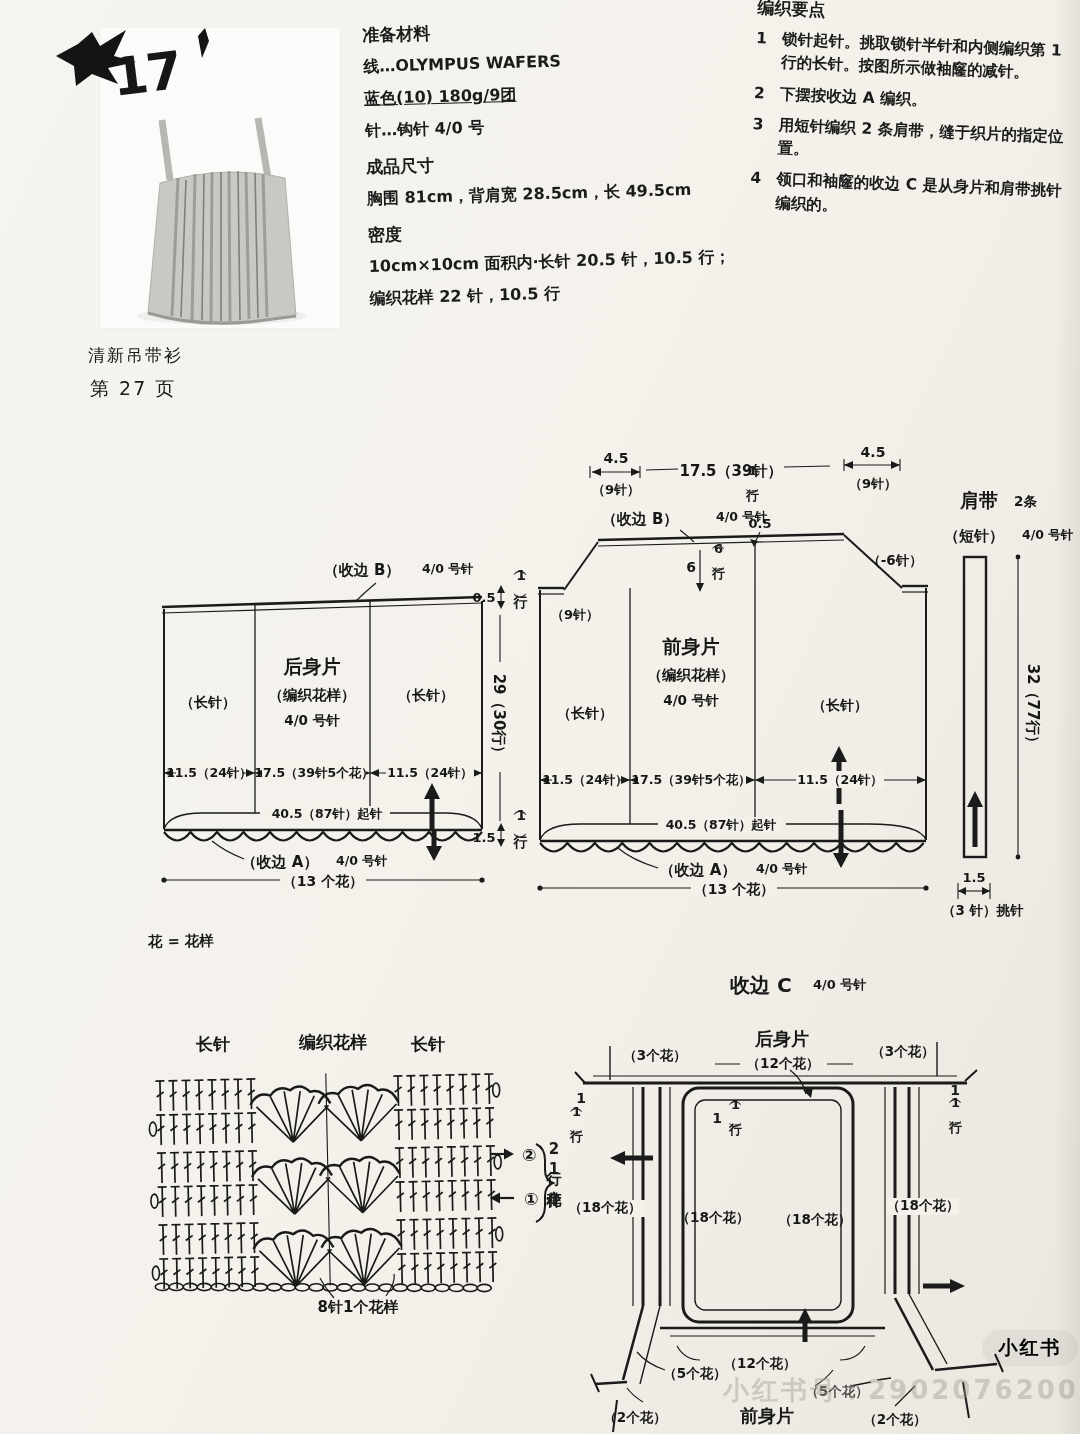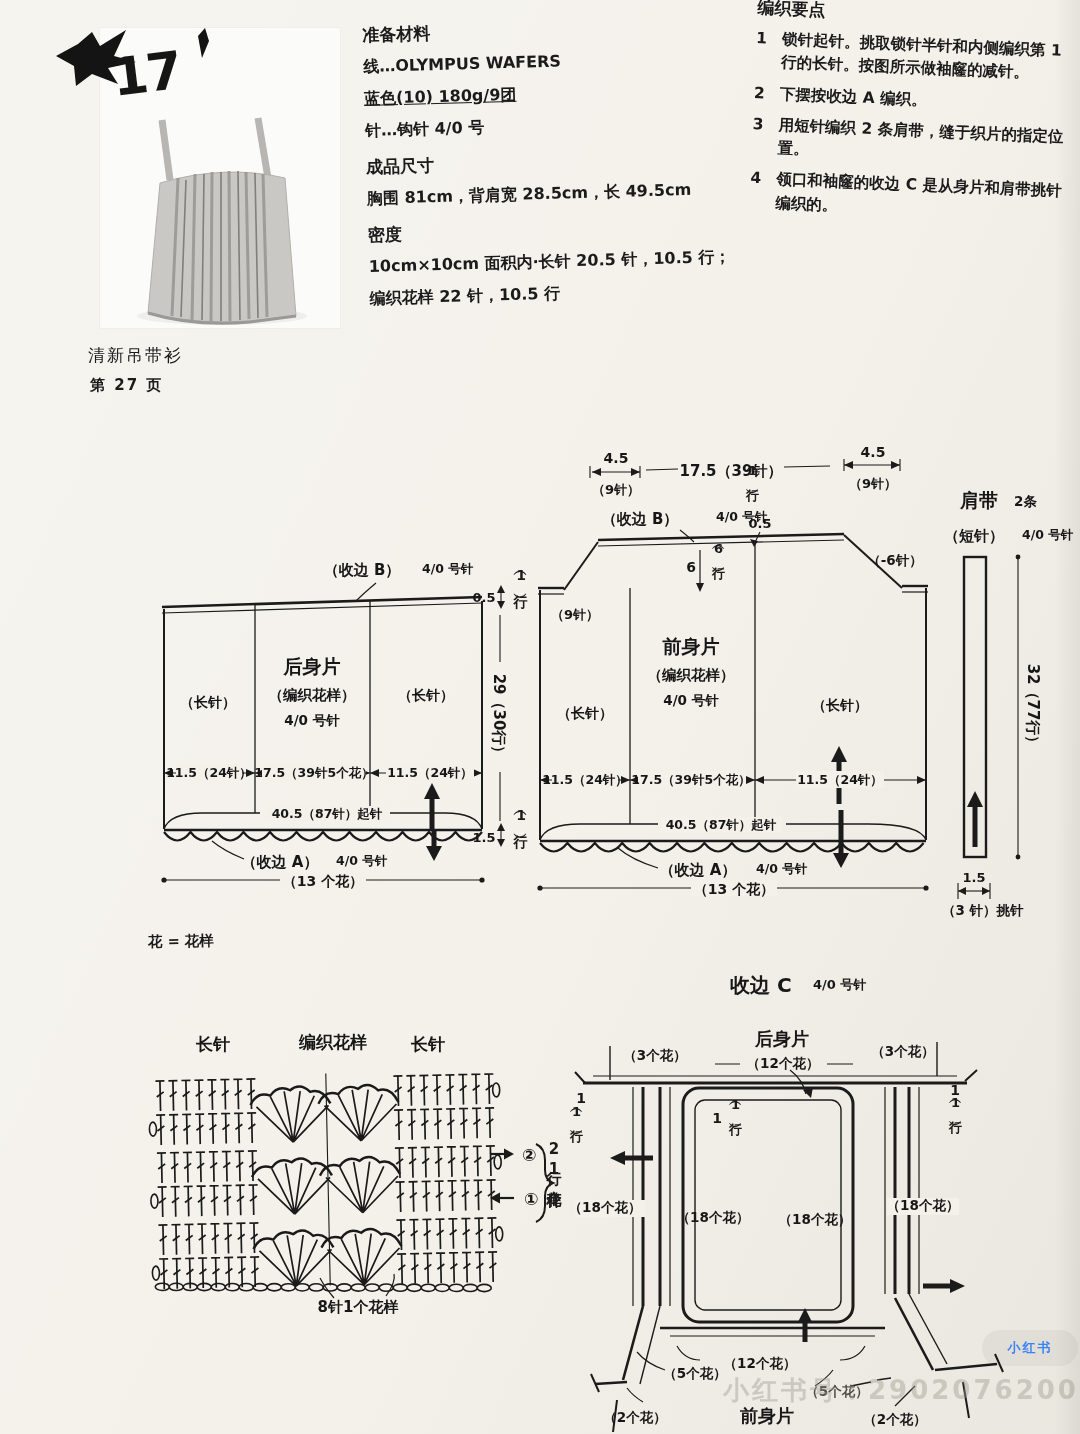--- a/index.html
+++ b/index.html
@@ -16,26 +16,26 @@
   }
   #materials{left:362px;top:22px;width:410px;transform:rotate(-1.6deg);transform-origin:left top;font-size:16px;line-height:1.55}
   #materials .head{font-weight:700;font-size:17px;margin-top:10px}
   #materials .line{margin-top:7px;font-weight:600}
   #materials .uline{text-decoration:underline}
   #keypoints{left:758px;top:-4px;width:324px;transform:rotate(2.4deg);transform-origin:left top}
   #keypoints .head{font-weight:700;font-size:17px;margin-bottom:6px}
   #keypoints .item{display:flex;gap:12px;margin-top:8px;font-size:15.5px;line-height:1.5;font-weight:600}
   #keypoints .num{flex:0 0 14px;font-weight:700}
   .caption1{left:88px;top:344px;font-size:17px;font-weight:400;letter-spacing:2px}
-  .caption2{left:90px;top:376px;font-size:15px;font-weight:700;letter-spacing:2px}
+  .caption2{left:90px;top:376px;font-size:19px;font-weight:400;letter-spacing:2px}
   #note{left:148px;top:932px;font-size:14.5px;font-weight:700;transform:rotate(-1deg)}
   #num17{left:112px;top:44px;font-size:52px;font-weight:700;transform:rotate(-7deg);letter-spacing:-2px;color:#161616}
   .photo-bg{left:100px;top:28px;width:240px;height:300px;background:#fbfbf9;box-shadow:0 0 0 1px rgba(0,0,0,0.02)}
   #wm-badge{left:982px;top:1330px;width:96px;height:36px;border-radius:18px;background:rgba(0,0,0,0.045);
-    color:#3b82f6;display:flex;align-items:center;justify-content:center;font-size:13px;font-weight:700;letter-spacing:2px}
+    color:#000000;display:flex;align-items:center;justify-content:center;font-size:19px;font-weight:700;letter-spacing:2px}
   #wm-id{left:723px;top:1373px;font-size:26px;font-weight:700;color:rgba(160,152,140,0.42);letter-spacing:3px;white-space:nowrap}
   #page-shade{right:0;top:0;width:26px;height:1434px;background:linear-gradient(to right,rgba(0,0,0,0),rgba(0,0,0,0.06))}
   svg{overflow:visible}
   svg text{font-family:"DejaVu Sans","Liberation Sans",sans-serif;fill:#171717;font-weight:600}
 </style>
 </head>
 <body>
 
 <div class="abs photo-bg"></div>
 

